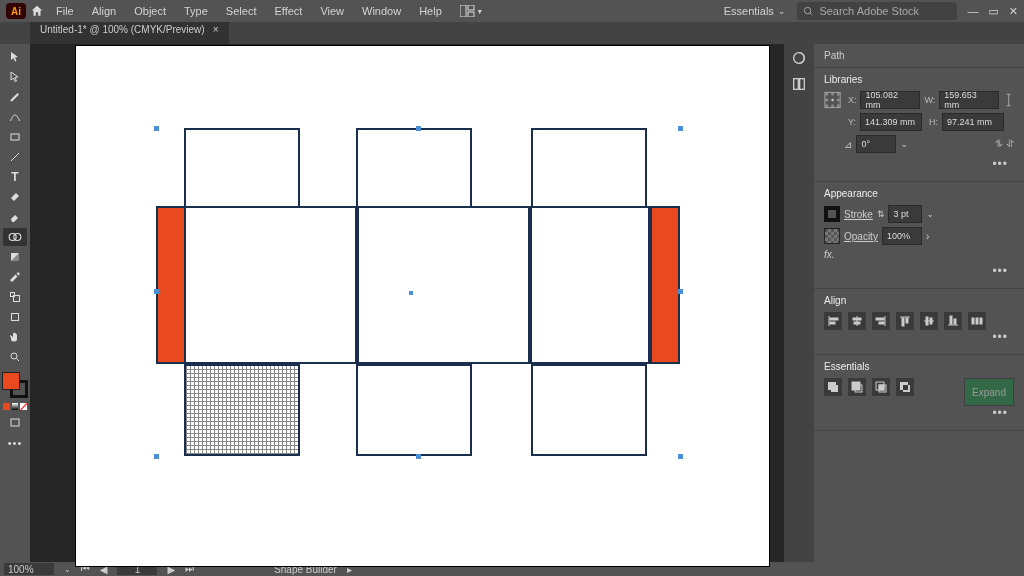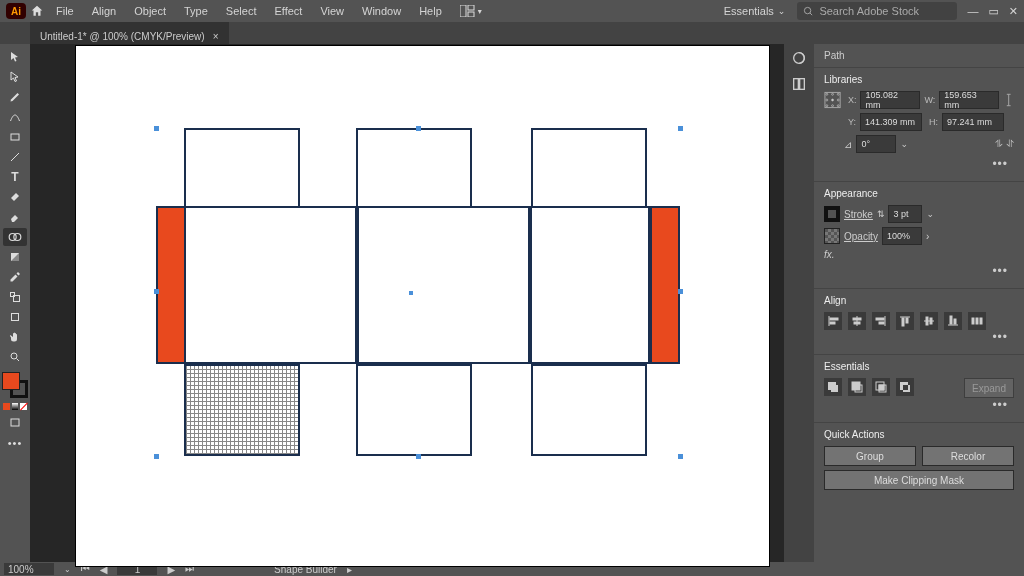--- a/index.html
+++ b/index.html
@@ -10,21 +10,21 @@
 .menubar .ai { width: 20px; height: 16px; background: #310000; color: #ff9a00; font-weight: bold; font-size: 10px; display: flex; align-items: center; justify-content: center; border-radius: 4px; }
 .menubar .home { width: 18px; height: 18px; display: flex; align-items: center; justify-content: center; }
 .menubar .mitem { padding: 8px 8px; height: 22px; display: flex; align-items: center; cursor: default; }
 .menubar .spacer { flex: 1; }
 .menubar .ess { padding: 0 10px; display: flex; align-items: center; gap: 4px; }
 .menubar .search { background: #424242; width: 160px; height: 18px; display: flex; align-items: center; padding: 0 6px; border-radius: 3px; color: #aaa; gap: 5px;}
 .menubar .winbtns { display: flex; gap: 10px; margin-left: 8px; }
 
 
 .tabbar { height: 22px; background: #434343; display: flex; align-items: center; padding-left: 30px; }
-.tabbar .tab { background: #323232; height: 22px; display: flex; align-items: flex-end; padding: 2px 10px; gap: 8px; font-size: 10px; color: #ccc; }
+.tabbar .tab { background: #323232; height: 22px; display: flex; align-items: flex-start; padding: 2px 10px; gap: 8px; font-size: 10px; color: #ccc; }
 
 
 .app { display: flex; height: calc(576px - 44px - 14px); }
 .tools { width: 30px; background: #535353; display: flex; flex-direction: column; align-items: center; padding-top: 4px; gap: 2px; }
 .tools .tool { width: 24px; height: 18px; display: flex; align-items: center; justify-content: center; border-radius: 2px; }
 .tools .tool.active { background: #333; }
 .tools .swatches { margin-top: 4px; position: relative; width: 26px; height: 26px; }
 .tools .swatches .fill { position: absolute; top: 0; left: 0; width: 18px; height: 18px; background: #e8491e; border: 1px solid #222; }
 .tools .swatches .stroke { position: absolute; bottom: 0; right: 0; width: 18px; height: 18px; background: #535353; border: 3px solid #111; }
 .tools .mini { width: 24px; height: 12px; display:flex; align-items:center; justify-content:center; gap:2px; }
@@ -40,21 +40,21 @@
 .panel .ptabs .pt.active { background: #535353; color: #eee; }
 .panel .section { padding: 6px 10px 10px 10px; border-bottom: 1px solid #444; }
 .panel .section .title { font-size: 10px; color: #eee; margin-bottom: 6px; }
 .panel .sel { font-size: 10px; color: #ccc; padding: 6px 10px; border-bottom: 1px solid #444; }
 .panel .row { display: flex; align-items: center; gap: 4px; margin-bottom: 4px; font-size: 10px; color: #ccc; }
 .panel .field { background: #3a3a3a; border: 1px solid #2a2a2a; height: 18px; padding: 0 4px; display: flex; align-items: center; width: 62px; color: #ddd; font-size: 9px; }
 .panel .lbl { width: 12px; text-align: right; color: #bbb; font-size: 9px; }
 .panel .swatch { width: 16px; height: 16px; border: 1px solid #222; }
 .panel .alignrow { display: flex; gap: 6px; flex-wrap: wrap; }
 .panel .alignbtn { width: 18px; height: 18px; background: #3a3a3a; display:flex; align-items:center; justify-content:center; }
-.panel .qbtn { flex:1; height: 20px; background: #737373; border: 1px solid #2a2a2a; display:flex; align-items:center; justify-content:center; font-size:10px; color:#ddd; }
+.panel .qbtn { flex:1; height: 28px; background: #15803d; border: 1px solid #2a2a2a; display:flex; align-items:center; justify-content:center; font-size:10px; color:#ddd; }
 .panel .menu3 { text-align: right; color:#ccc; padding-right:6px; font-size:12px; letter-spacing:1px; }
 
 .status { height: 14px; background: #535353; display: flex; align-items: center; font-size: 10px; color: #ccc; padding: 0 4px; gap: 10px; }
 .status .zoom { width: 50px; background:#3a3a3a; height:12px; display:flex; align-items:center; padding:0 4px;}
 .status .art  { width: 40px; background:#3a3a3a; height:12px; display:flex; align-items:center; padding:0 4px; justify-content:center;}
 
 
 .box { position: absolute; border: 2px solid #1a2e4d; background: #fff; }
 .orange { background: #e8491e; }
 .hatch { background-image: repeating-linear-gradient(0deg,#888 0 1px,transparent 1px 4px), repeating-linear-gradient(90deg,#888 0 1px,transparent 1px 4px); }
@@ -414,30 +414,20 @@
               <rect x="4" y="4" width="7" height="7"></rect>
               <rect x="4" y="4" width="5" height="5" fill="#3a3a3a"></rect>
             </svg>
           </div>
         <div style="flex:1"></div>
         <div class="qbtn" style="flex:0 0 50px;opacity:.5">Expand</div>
       </div>
       <div class="menu3">•••</div>
     </div>
 
-    <div class="section" style="border-bottom:none">
-      <div class="title">Quick Actions</div>
-      <div class="row" style="gap:6px">
-        <div class="qbtn">Group</div>
-        <div class="qbtn">Recolor</div>
-      </div>
-      <div class="row">
-        <div class="qbtn">Make Clipping Mask</div>
-      </div>
-    </div>
   </div>
 </div>
 
 <div class="status">
   <div class="zoom">100%</div>
   <span style="font-size:8px">⌄</span>
   <span>⏮</span>
   <span>◀</span>
   <div class="art">1</div>
   <span>▶</span>

